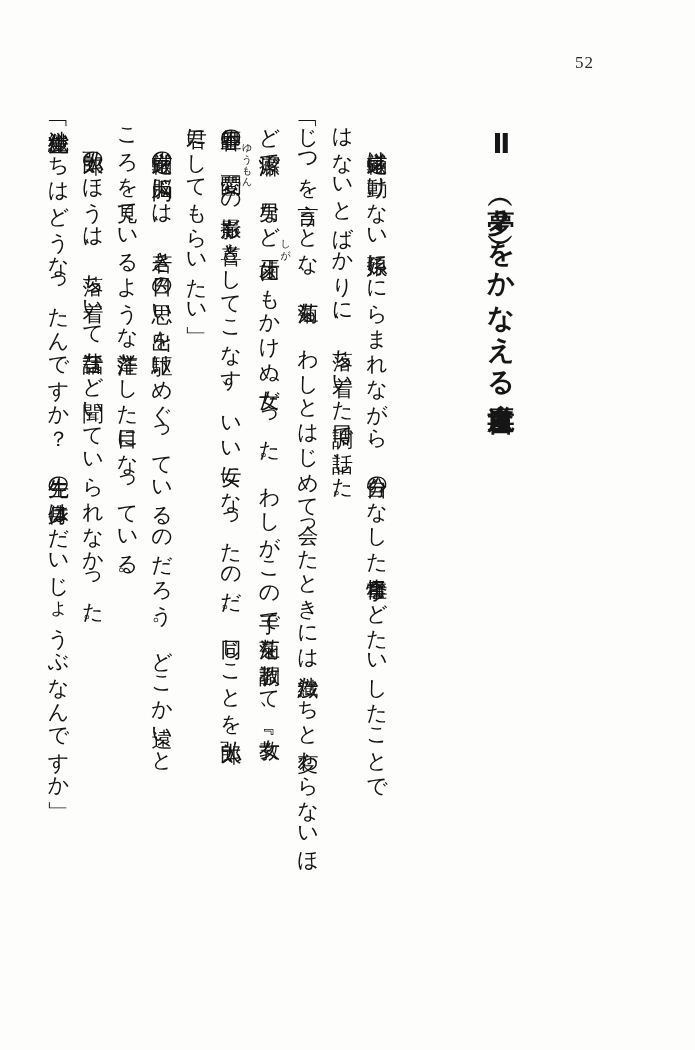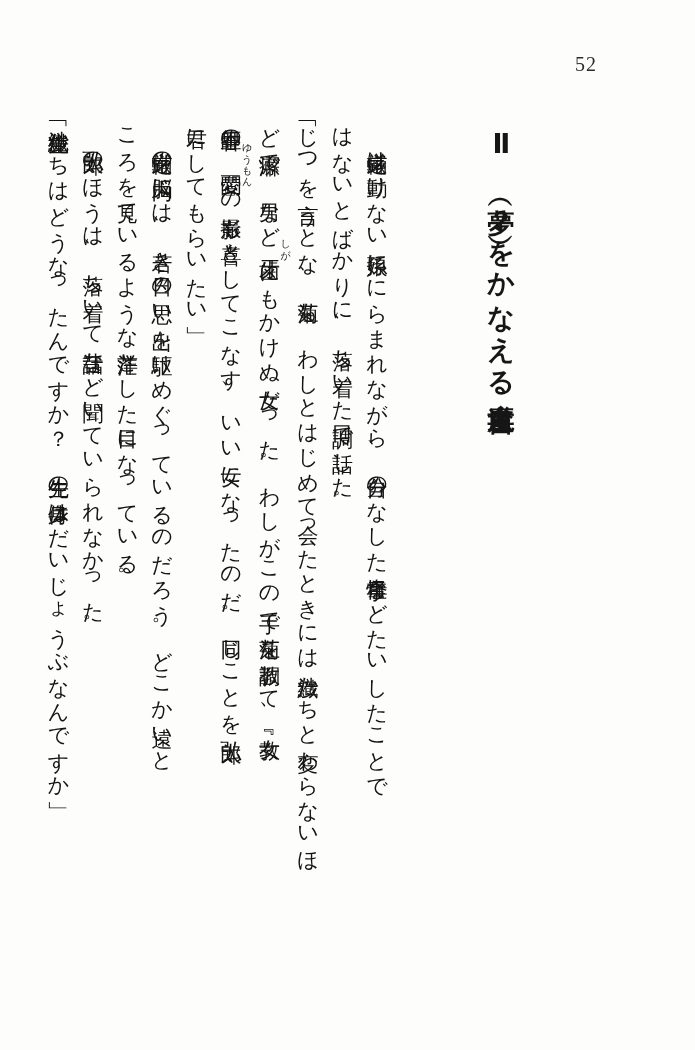--- a/index.html
+++ b/index.html
@@ -13,21 +13,21 @@
     height: 1050px;
     background: #fdfdfc;
     overflow: hidden;
     color: #1a1a1a;
   }
   .page-number {
     position: absolute;
     top: 53px;
     left: 575px;
     font-family: "Liberation Serif", "DejaVu Serif", serif;
-    font-size: 20px;
+    font-size: 17px;
     letter-spacing: 1px;
     color: #2b2b2b;
   }
   .chapter-heading {
     position: absolute;
     top: 128px;
     right: 179px;
     height: 430px;
     writing-mode: vertical-rl;
     text-orientation: mixed;

